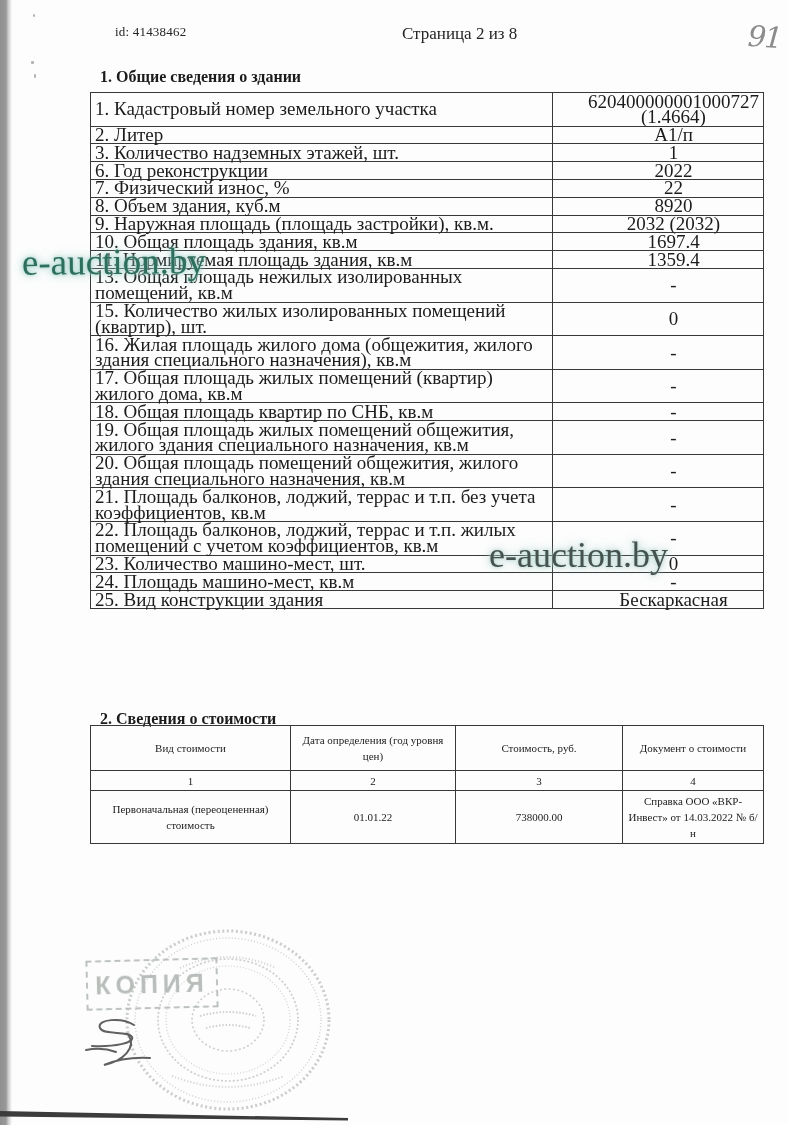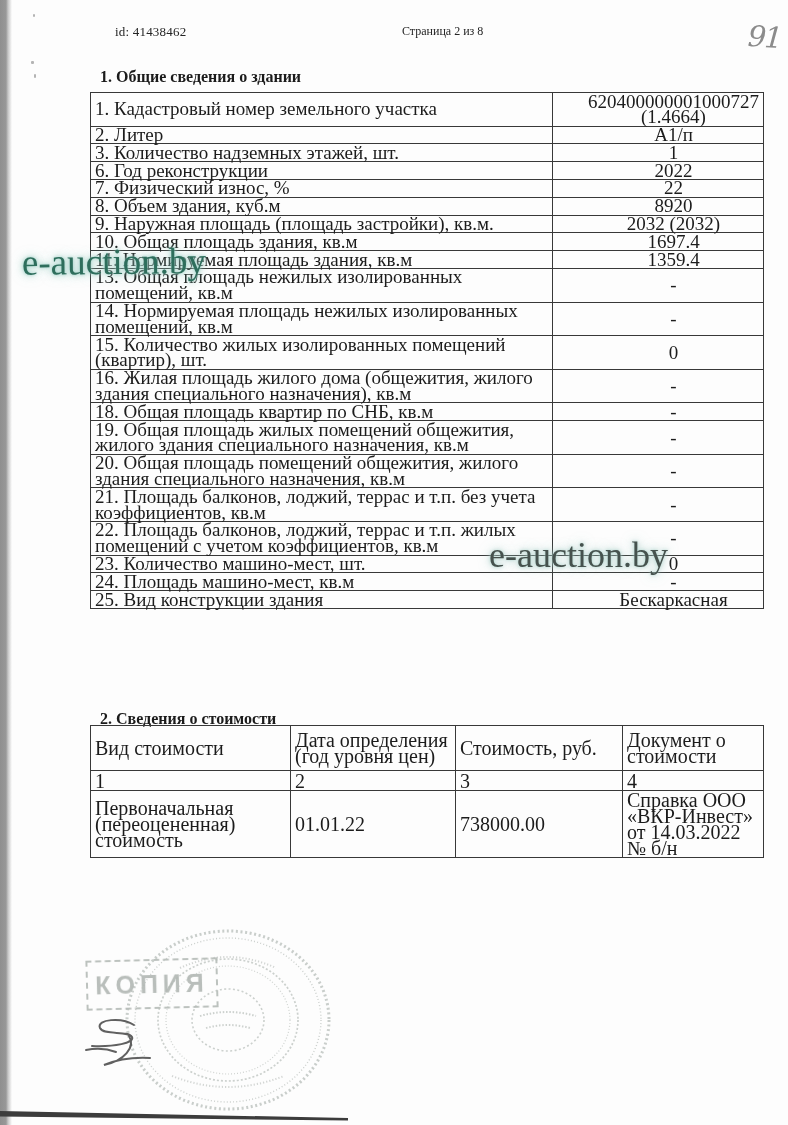--- a/index.html
+++ b/index.html
@@ -6,36 +6,36 @@
   body{
     width:788px;height:1125px;background:#ffffff;position:relative;overflow:hidden;
     font-family:"Liberation Serif", serif;color:#1c1c1c;
   }
   .page{position:absolute;inset:0;background:#fdfdfd;}
   .scan-edge-left{position:absolute;left:0;top:0;width:12px;height:1125px;
     background:linear-gradient(90deg,#8f8f8f 0px,#989898 6px,#c6c6c6 8px,#fdfdfd 12px);}
   .speck{position:absolute;background:#8e8e8e;opacity:.65;border-radius:1px;}
 
   .doc-id{position:absolute;left:115px;top:24px;font-size:13px;letter-spacing:.2px;color:#242424;}
-  .page-indicator{position:absolute;left:402px;top:24px;font-size:12px;color:#242424;}
+  .page-indicator{position:absolute;left:402px;top:24px;font-size:17px;color:#242424;}
   .handwritten-number{position:absolute;left:748px;top:20px;font-size:29px;color:#8b8b8b;
     font-family:"DejaVu Serif",serif;font-style:italic;transform:rotate(4deg);letter-spacing:-2px;}
 
   .sec-title{position:absolute;left:90px;width:673px;margin:10px;text-align:left;
     font-size:16px;font-weight:bold;color:#1b1b1b;}
   .sec1-title{top:58px;}
   .sec2-title{top:700px;}
 
   table{border-collapse:collapse;table-layout:fixed;}
   .info-table{position:absolute;left:90px;top:92px;width:673px;font-size:19px;line-height:15.8px;z-index:1;}
   .info-table td{border:1.7px solid #383838;padding:0.5px 4px;vertical-align:middle;}
   .info-table td.label-cell{text-align:left;}
   .info-table td.value-cell{text-align:center;padding-left:35px;}
 
-  .cost-table{position:absolute;left:90px;top:725px;width:673px;font-size:20px;line-height:16px;z-index:1;text-align:left;}
+  .cost-table{position:absolute;left:90px;top:725px;width:673px;font-size:11px;line-height:16px;z-index:1;text-align:center;}
   .cost-table th,.cost-table td{border:1.7px solid #383838;padding:1px 4px;vertical-align:middle;font-weight:normal;}
   .cost-table thead th{height:42px;}
   .cost-table .number-row td{height:17px;}
   .cost-table .data-row td{height:50px;}
 
   .watermark{position:absolute;z-index:3;font-family:"Liberation Serif",serif;font-size:37px;font-weight:normal;white-space:nowrap;}
   .wm1{left:22px;top:240px;color:#2e6e5c;transform:rotate(-0.5deg);
     text-shadow:0 0 3px rgba(152,206,195,.95),0 0 7px rgba(152,206,195,.8),0 0 12px rgba(152,206,195,.55);}
   .wm2{left:489px;top:534px;font-size:36px;color:#46524e;
     text-shadow:0 0 3px rgba(170,208,201,.9),0 0 7px rgba(170,208,201,.75),0 0 12px rgba(170,208,201,.5);}
@@ -103,29 +103,29 @@
         </tr>
         <tr>
           <td class="label-cell">11. Нормируемая площадь здания, кв.м</td>
           <td class="value-cell">1359.4</td>
         </tr>
         <tr>
           <td class="label-cell">13. Общая площадь нежилых изолированных помещений, кв.м</td>
           <td class="value-cell">-</td>
         </tr>
         <tr>
-          <td class="label-cell">14. Нормируемая площадь нежилых изолированных помещений, кв.м</td>
-          <td class="value-cell">-</td>
-        </tr>
-        <tr>
           <td class="label-cell">15. Количество жилых изолированных помещений (квартир), шт.</td>
           <td class="value-cell">0</td>
         </tr>
         <tr>
           <td class="label-cell">16. Жилая площадь жилого дома (общежития, жилого здания специального назначения), кв.м</td>
+          <td class="value-cell">-</td>
+        </tr>
+        <tr>
+          <td class="label-cell">17. Общая площадь жилых помещений (квартир) жилого дома, кв.м</td>
           <td class="value-cell">-</td>
         </tr>
         <tr>
           <td class="label-cell">18. Общая площадь квартир по СНБ, кв.м</td>
           <td class="value-cell">-</td>
         </tr>
         <tr>
           <td class="label-cell">19. Общая площадь жилых помещений общежития, жилого здания специального назначения, кв.м</td>
           <td class="value-cell">-</td>
         </tr>

